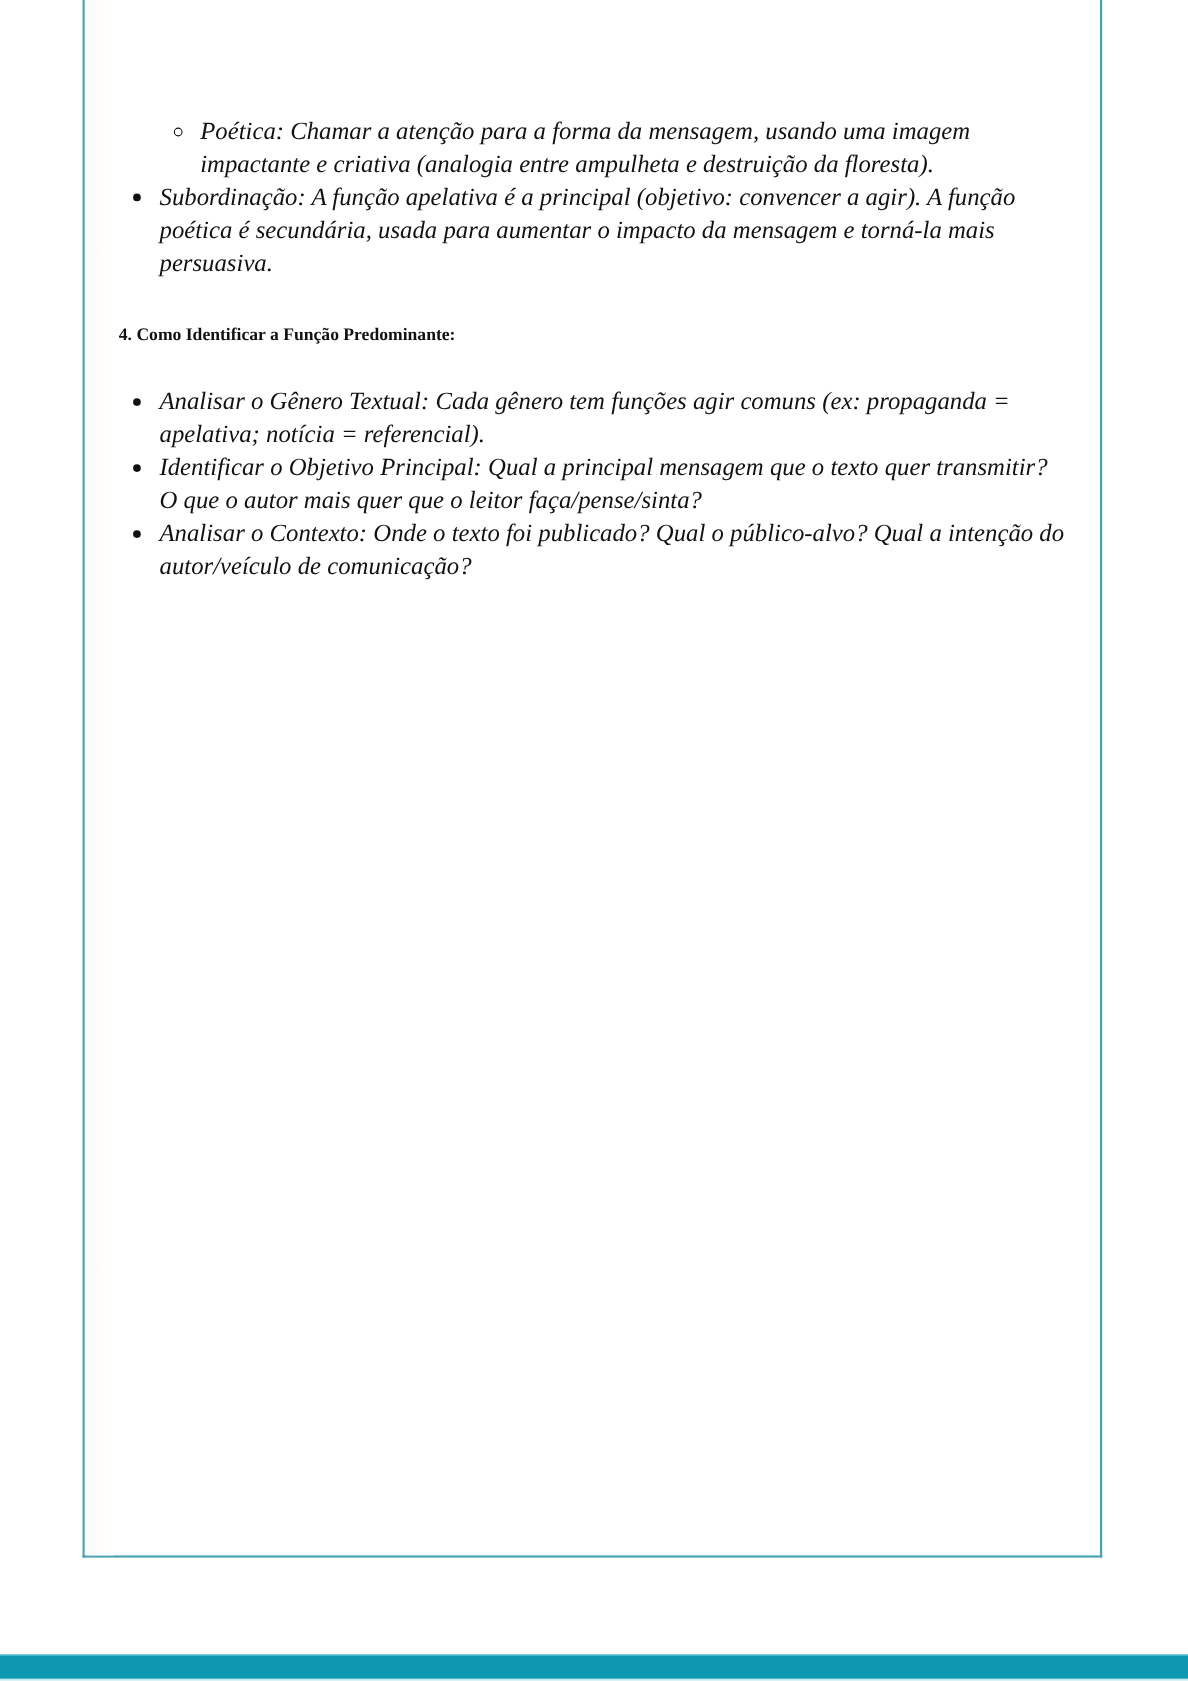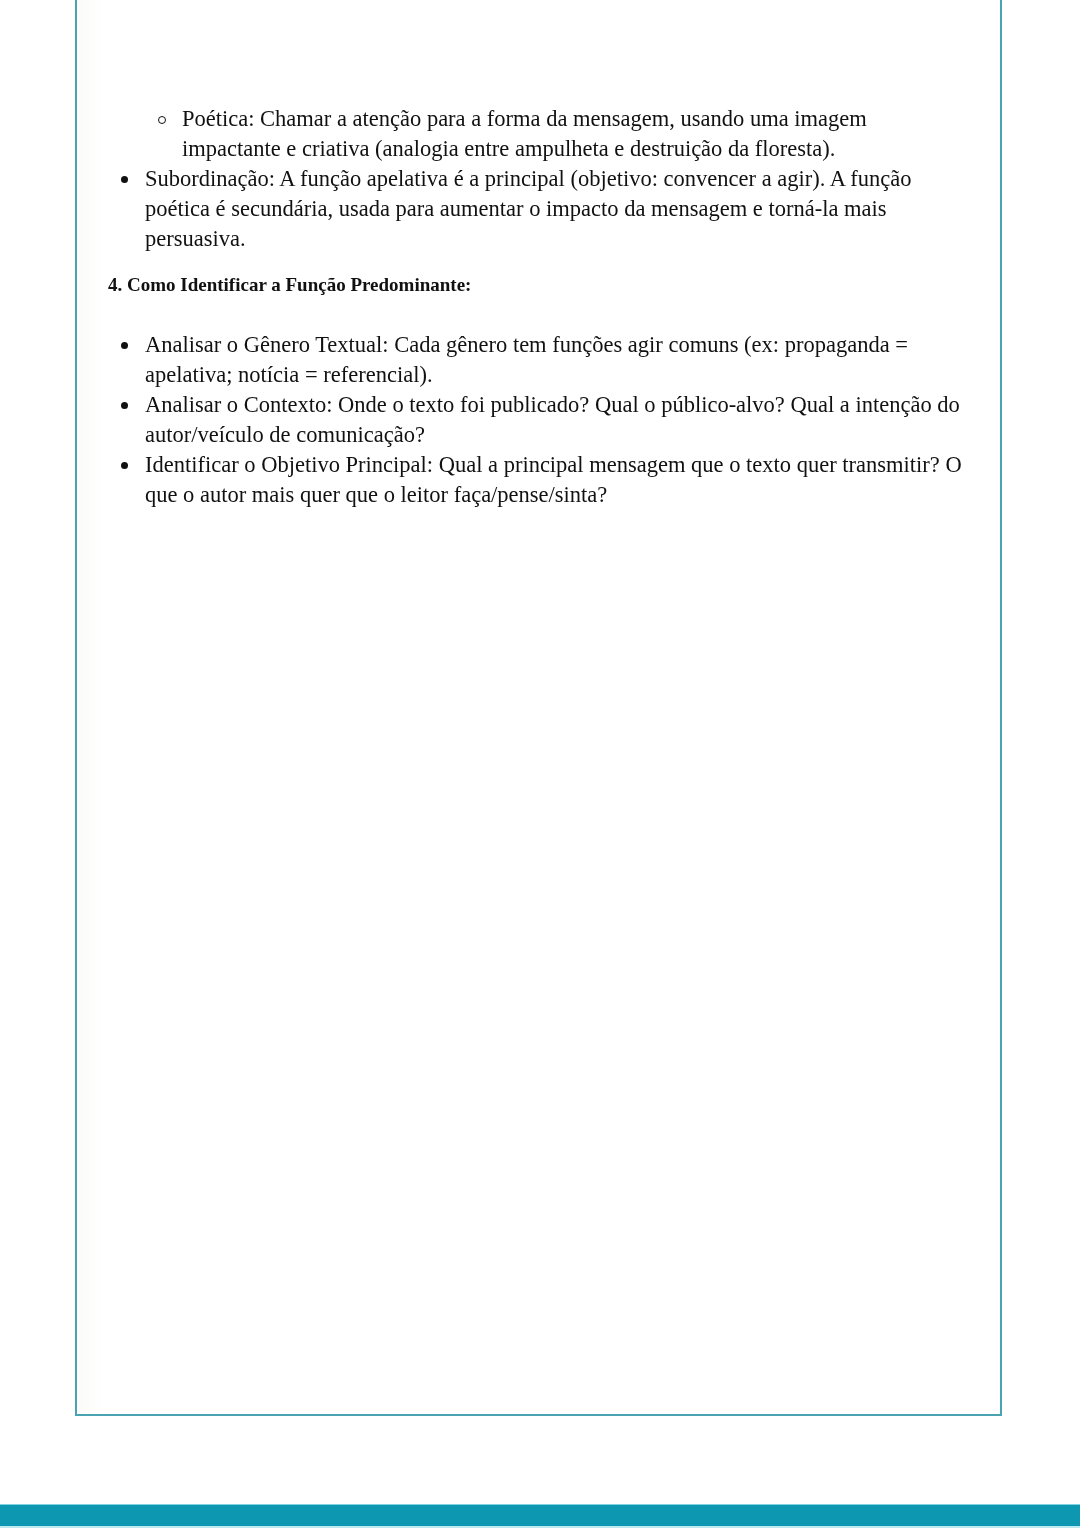--- a/index.html
+++ b/index.html
@@ -37,21 +37,21 @@
     }
     .content {
       position: absolute;
       left: 108px;
       top: 104px;
       width: 860px;
       font-size: 22.5px;
       line-height: 30px;
     }
     ul { margin: 0; padding: 0; list-style: none; }
-    li { position: relative; }
+    li { position: relative; font-style: italic; }
     .lvl1 { padding-left: 37px; }
     .lvl2 { padding-left: 74px; }
     .lvl3 { padding-left: 111px; }
     .bullet {
       position: absolute;
       top: 0;
       display: inline-block;
     }
     .lvl1 > .bullet {
       left: 13px;
@@ -68,23 +68,23 @@
       border-radius: 50%;
     }
     .lvl3 > .bullet {
       left: 88px;
       top: 13px;
       width: 6px; height: 6px;
       background: #111;
     }
     .heading {
       font-weight: bold;
-      font-size: 19px;
+      font-size: 16px;
       line-height: 30px;
-      margin: 16px 0 30px 0;
+      margin: 36px 0 30px 0;
     }
     .bottom-bar {
       position: absolute;
       left: 0;
       top: 1504px;
       width: 1080px;
       height: 22px;
       background: #0e97b0;
       border-top: 1px solid #7fd3e0;
     }
@@ -118,23 +118,23 @@
 
   <div class="heading">4. Como Identificar a Função Predominante:</div>
 
   <ul>
     <li class="lvl1">
       <span class="bullet"></span>
       <span>Analisar o Gênero Textual: Cada gênero tem funções agir comuns (ex: propaganda = apelativa; notícia = referencial).</span>
     </li>
     <li class="lvl1">
       <span class="bullet"></span>
-      <span>Analisar o Contexto: Onde o texto foi publicado? Qual o público-alvo? Qual a intenção do autor/veículo de comunicação?</span>
+      <span>Identificar o Objetivo Principal: Qual a principal mensagem que o texto quer transmitir? O que o autor mais quer que o leitor faça/pense/sinta?</span>
     </li>
     <li class="lvl1">
       <span class="bullet"></span>
-      <span>Identificar o Objetivo Principal: Qual a principal mensagem que o texto quer transmitir? O que o autor mais quer que o leitor faça/pense/sinta?</span>
+      <span>Analisar o Contexto: Onde o texto foi publicado? Qual o público-alvo? Qual a intenção do autor/veículo de comunicação?</span>
     </li>
   </ul>
 </div>
 
 <div class="bottom-bar"></div>
 <div class="bottom-line"></div>
 
 </body></html>

